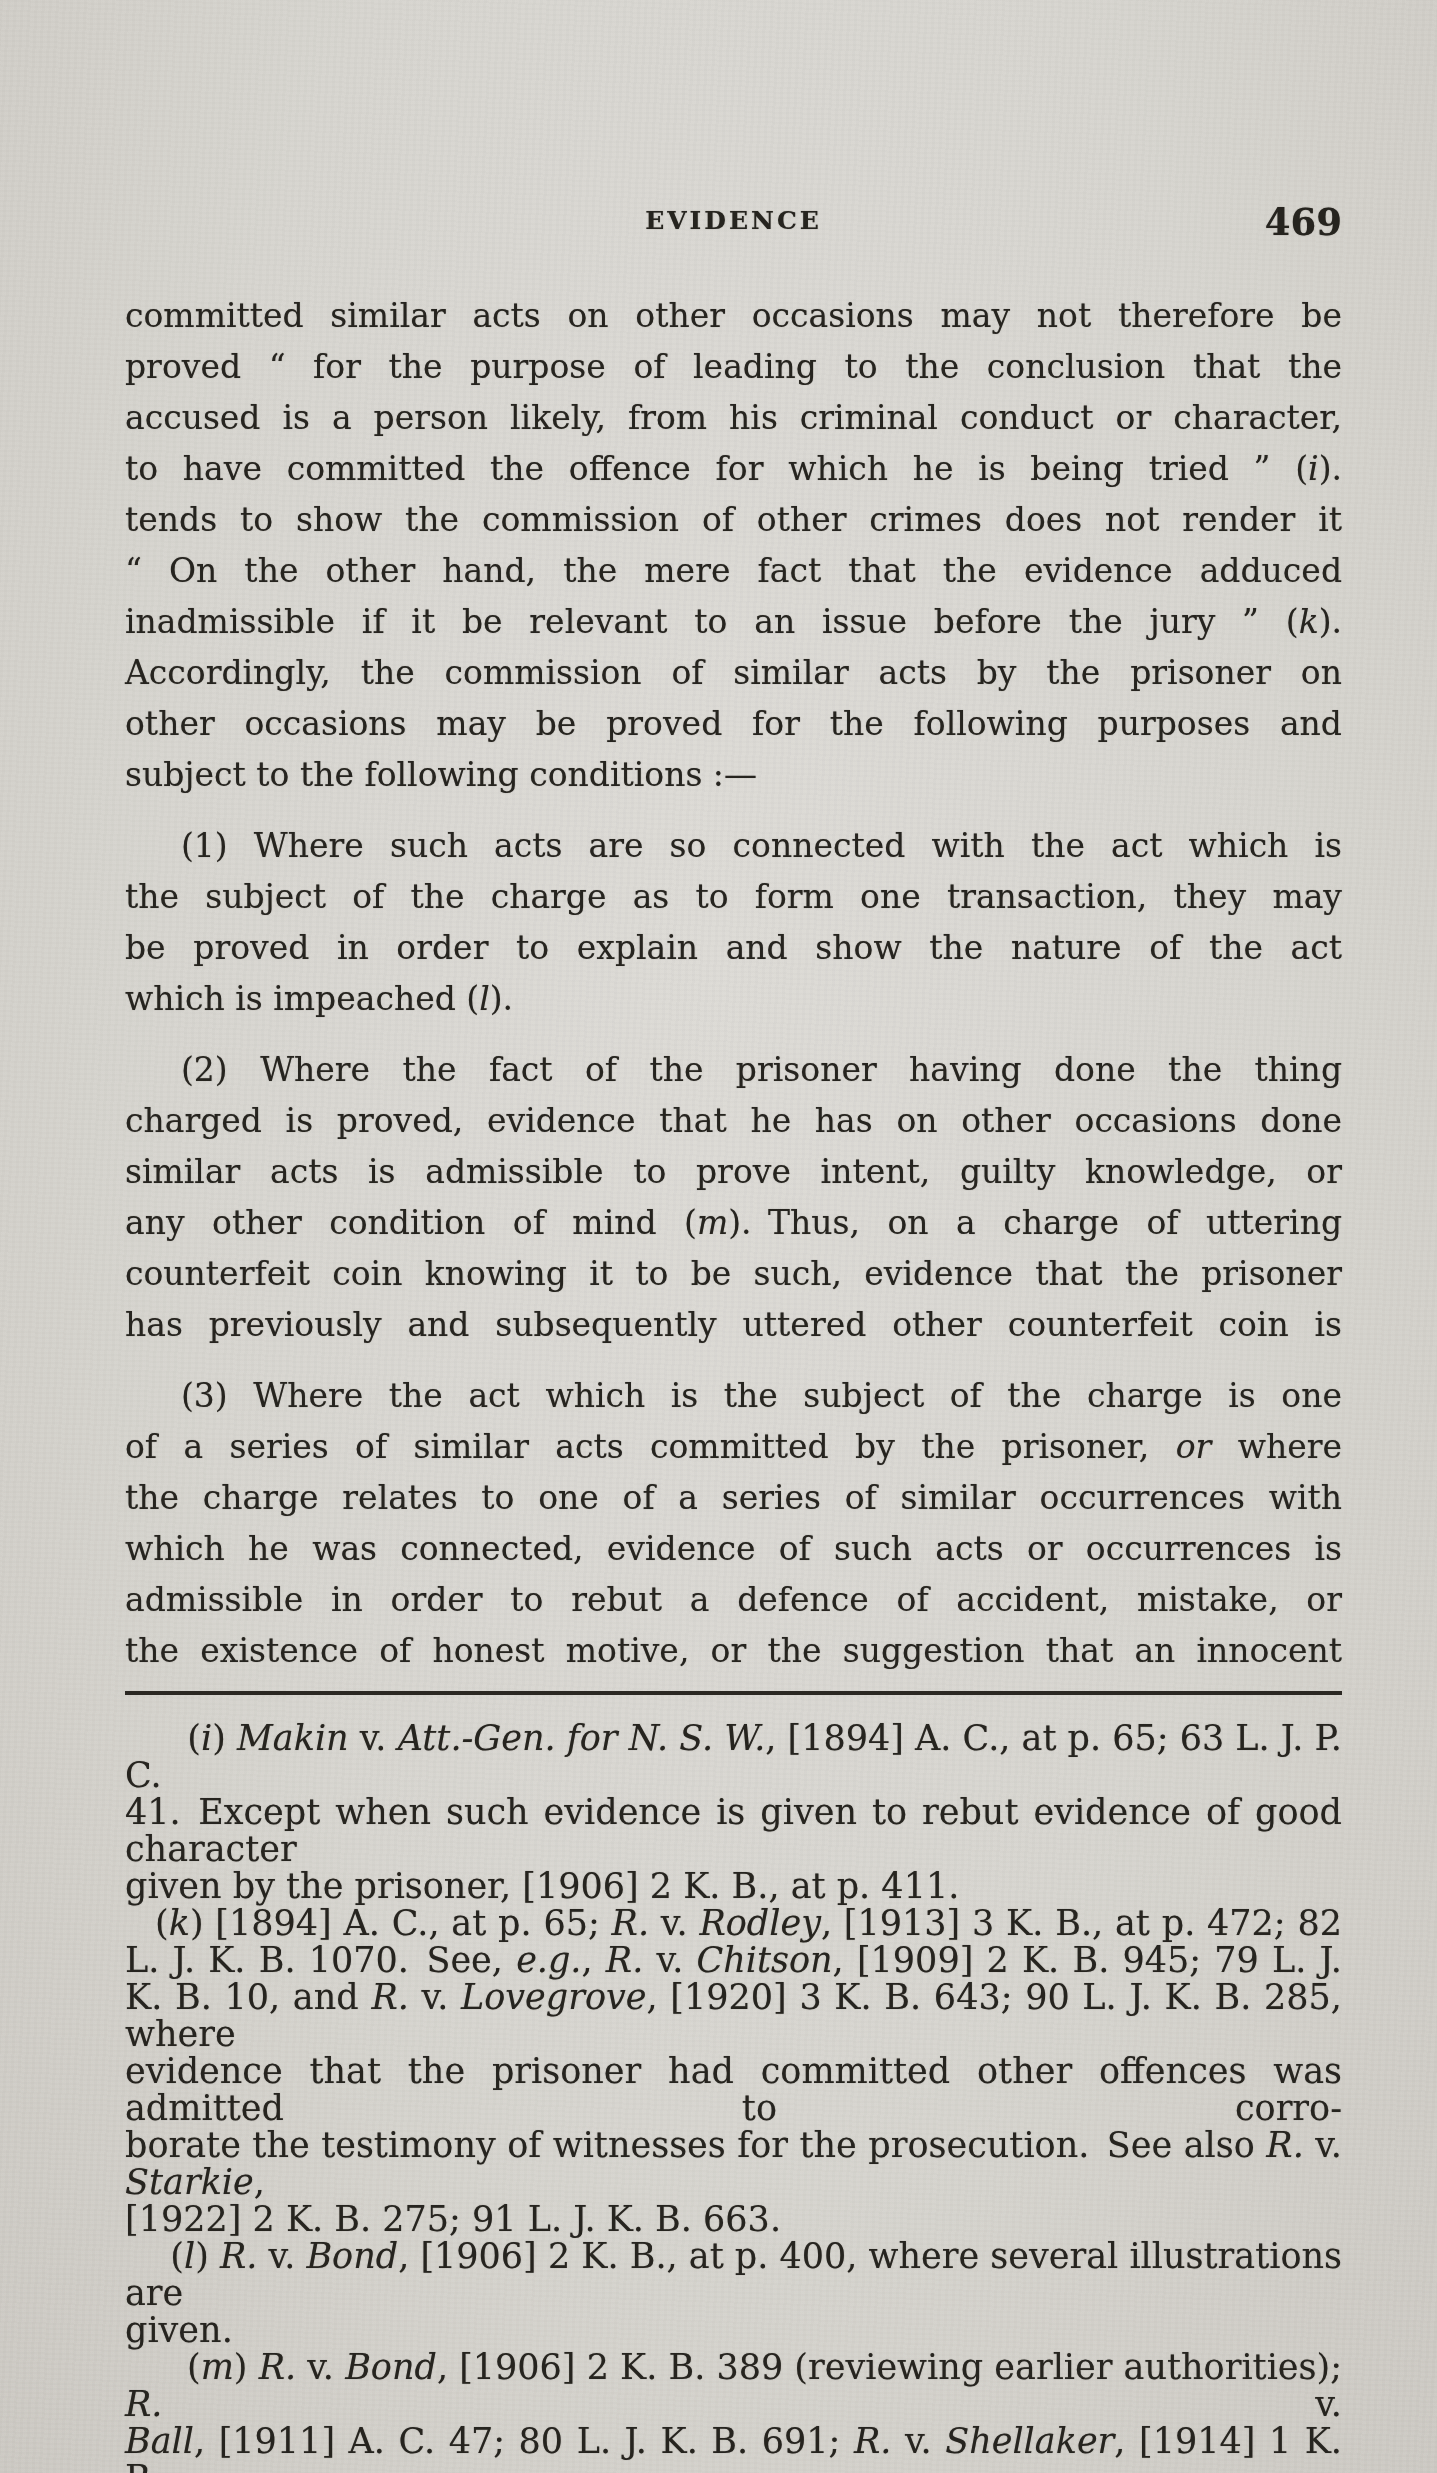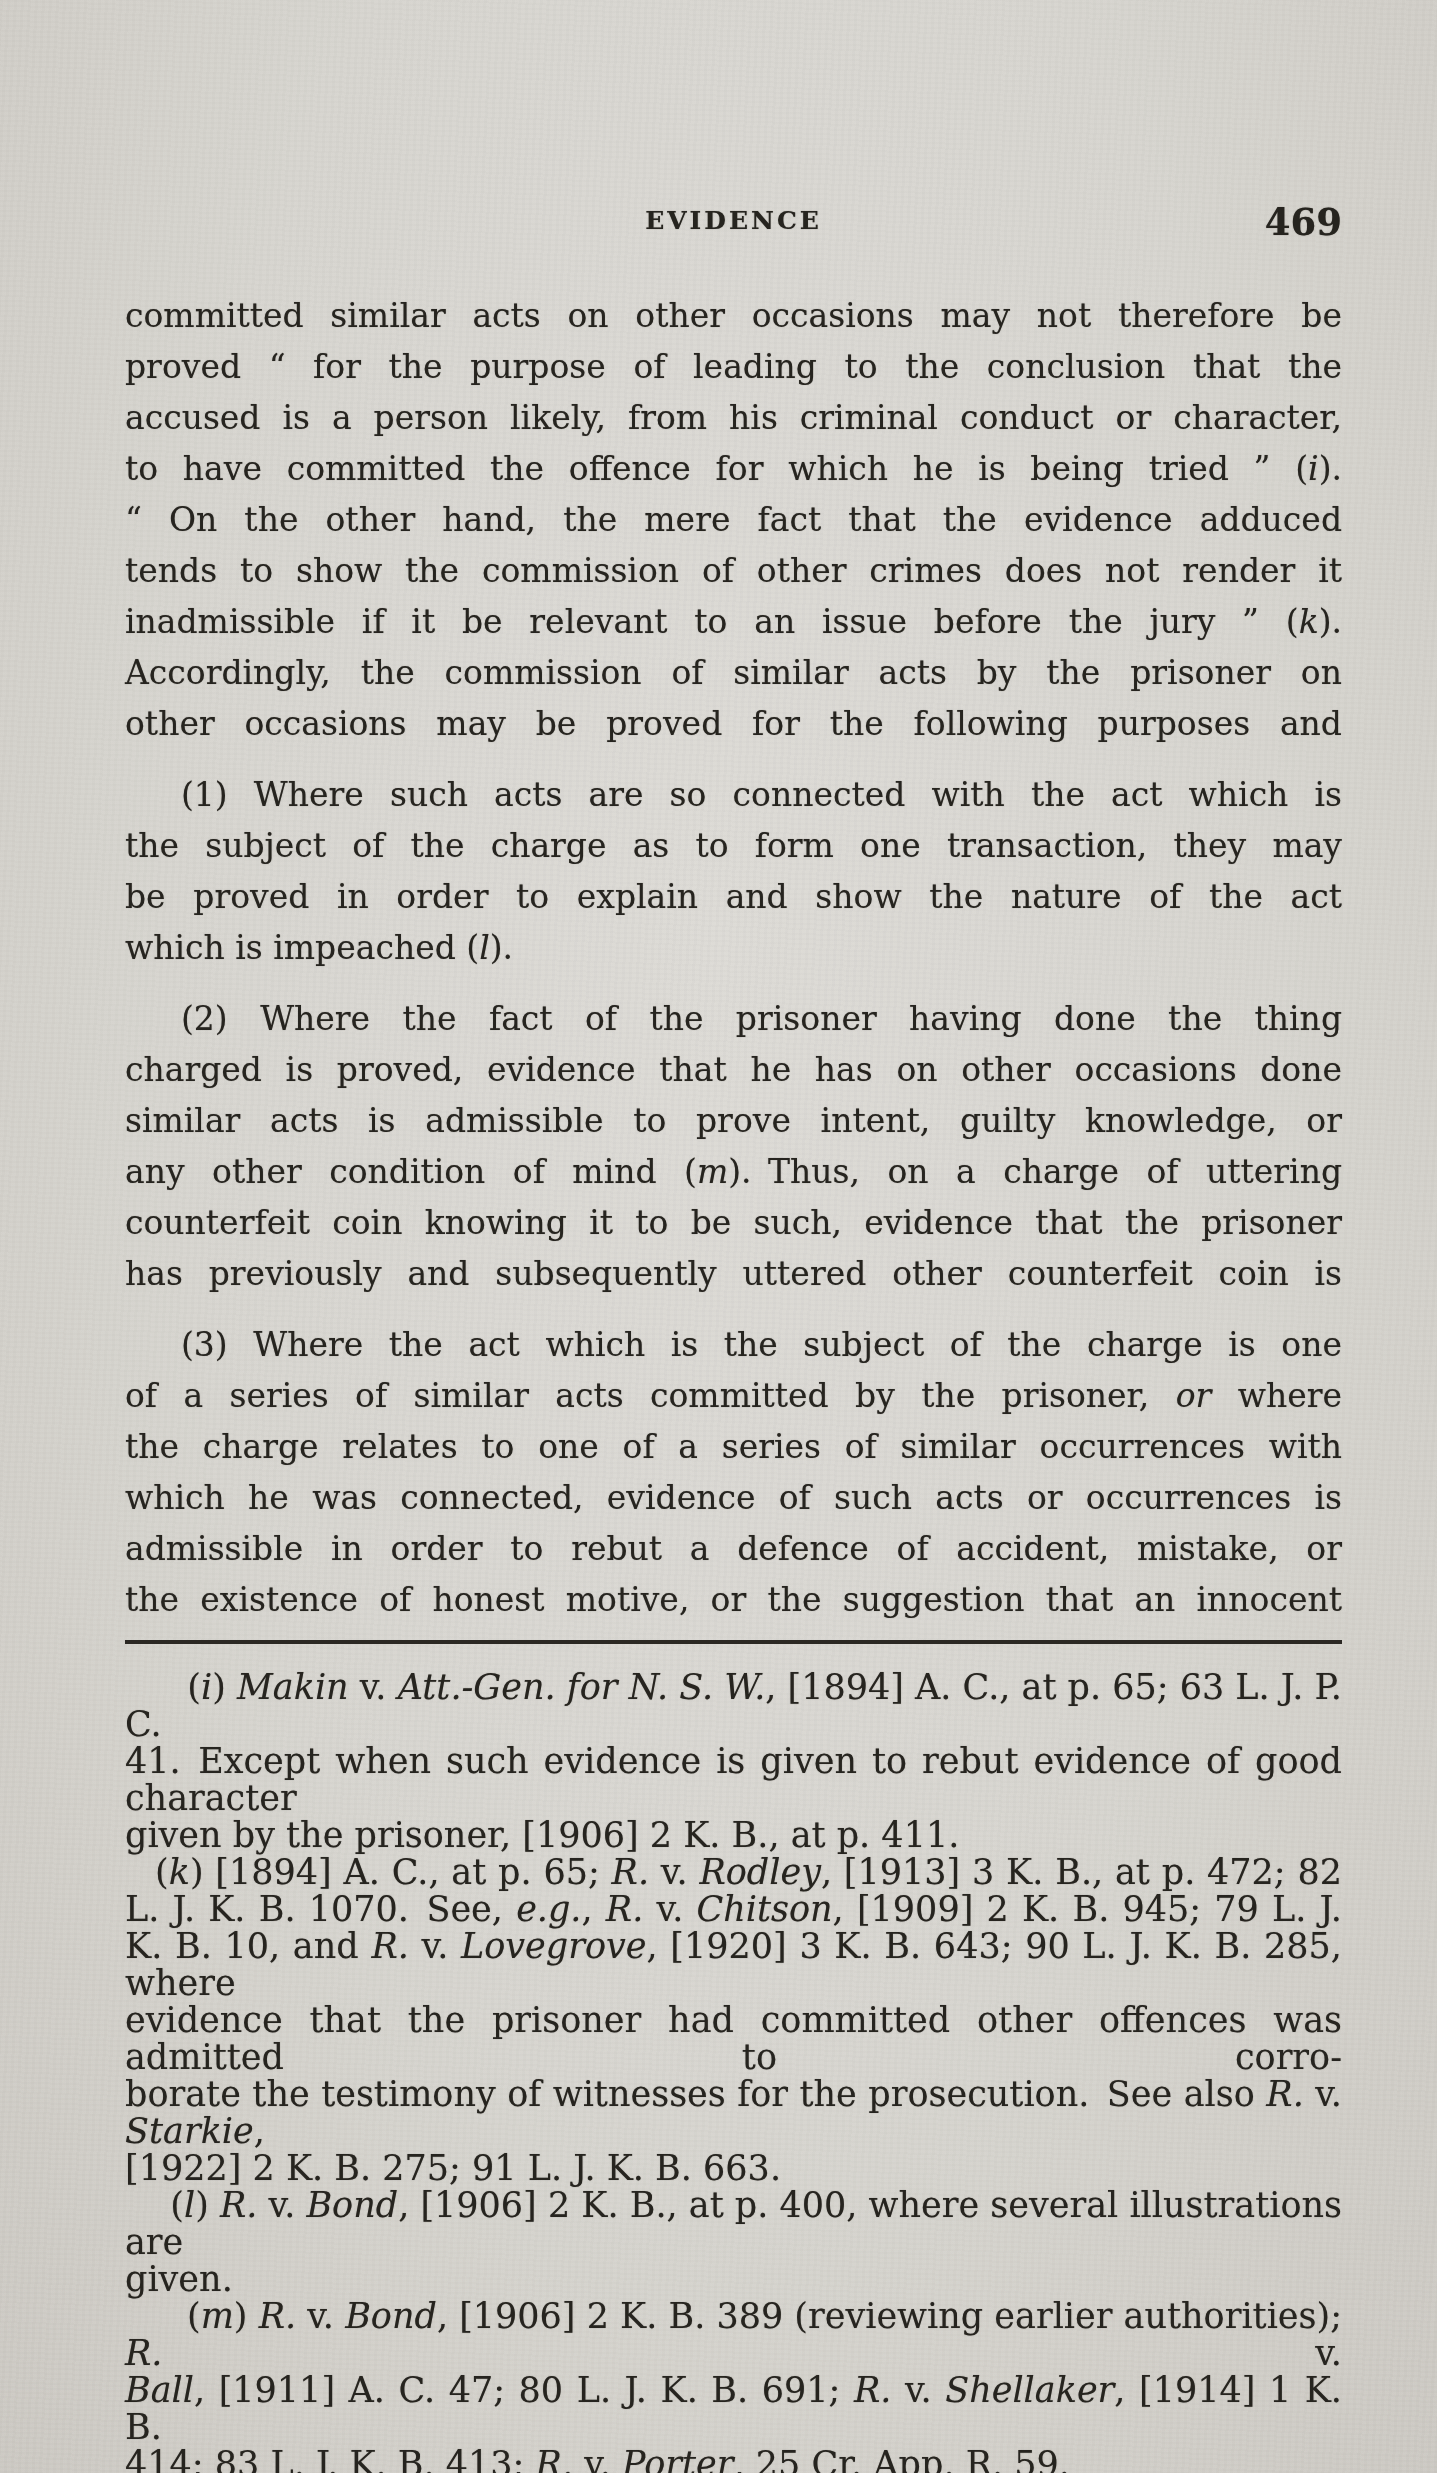--- a/index.html
+++ b/index.html
@@ -90,25 +90,26 @@
       <div class="running-title">EVIDENCE</div>
       <div class="page-number">469</div>
     </div>
 
     <div class="bodytext" id="paragraphs">
         <div class="para">
           <div class="line just">committed similar acts on other occasions may not therefore be</div>
           <div class="line just">proved “ for the purpose of leading to the conclusion that the</div>
           <div class="line just">accused is a person likely, from his criminal conduct or character,</div>
           <div class="line just">to have committed the offence for which he is being tried ” (<span class="it">i</span>).</div>
+          <div class="line just">tends to show the commission of other crimes does not render it</div>
           <div class="line just">“ On the other hand, the mere fact that the evidence adduced</div>
-          <div class="line just">tends to show the commission of other crimes does not render it</div>
           <div class="line just">inadmissible if it be relevant to an issue before the jury ” (<span class="it">k</span>).</div>
           <div class="line just">Accordingly, the commission of similar acts by the prisoner on</div>
           <div class="line just">other occasions may be proved for the following purposes and</div>
+          <div class="line">subject to the following conditions :—</div>
         </div>
         <div class="para">
           <div class="line just indent">(1) Where such acts are so connected with the act which is</div>
           <div class="line just">the subject of the charge as to form one transaction, they may</div>
           <div class="line just">be proved in order to explain and show the nature of the act</div>
           <div class="line">which is impeached (<span class="it">l</span>).</div>
         </div>
         <div class="para">
           <div class="line just indent">(2) Where the fact of the prisoner having done the thing</div>
           <div class="line just">charged is proved, evidence that he has on other occasions done</div>

